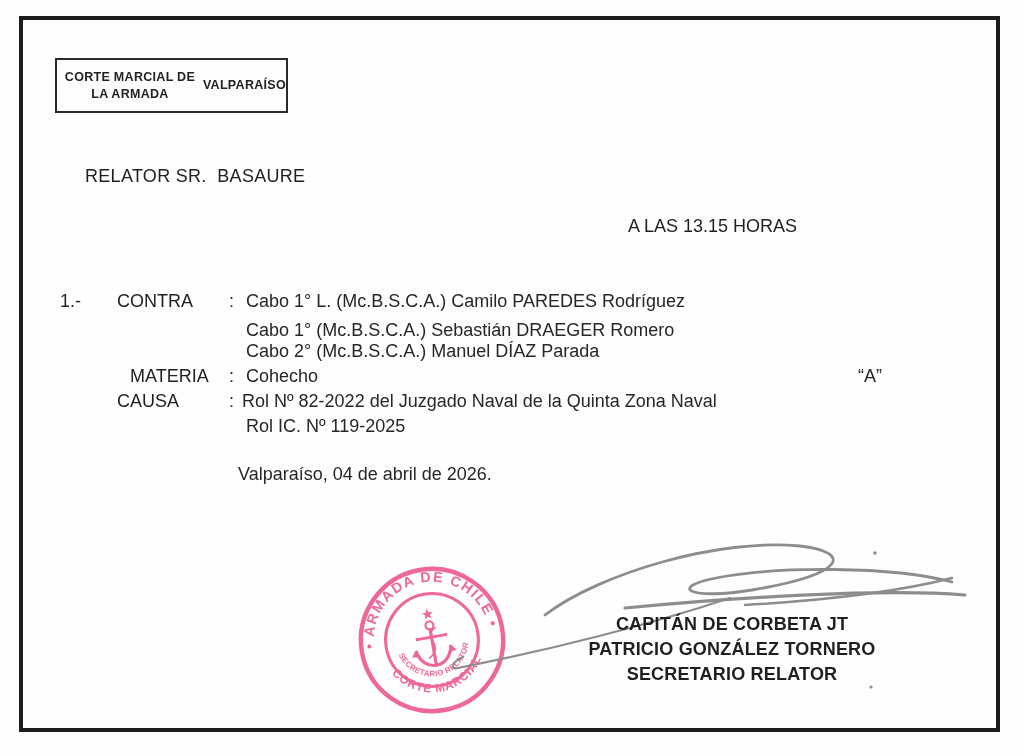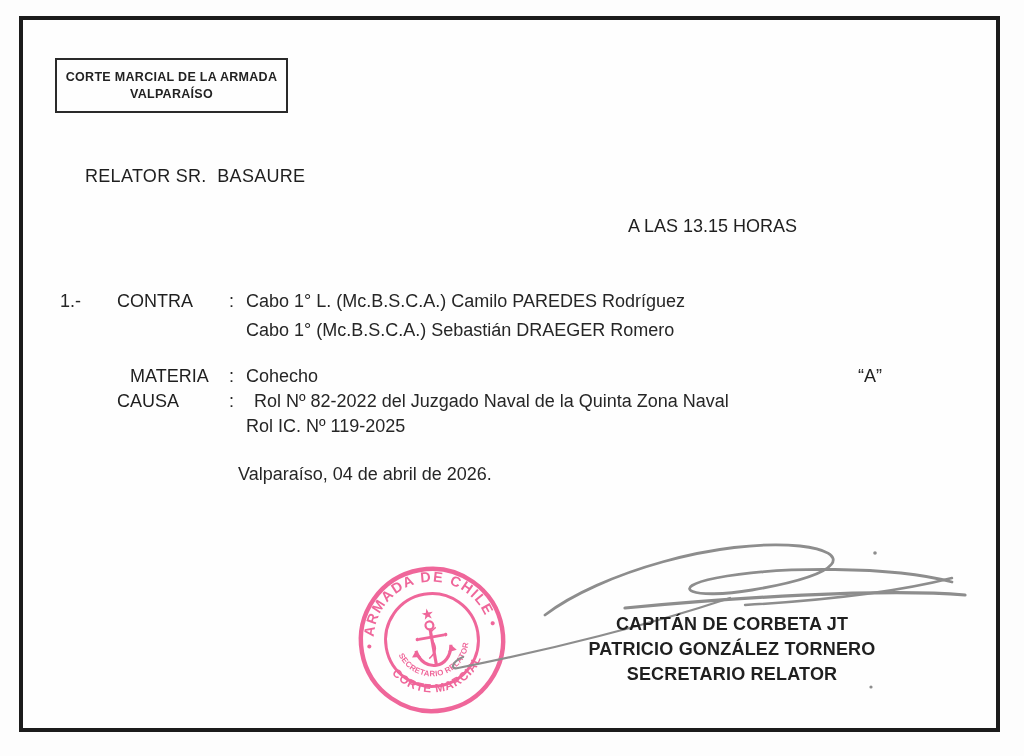--- a/index.html
+++ b/index.html
@@ -7,21 +7,21 @@
     position:relative;width:1024px;height:756px;background:#fdfdfd;overflow:hidden;
     font-family:"Liberation Sans", sans-serif;color:#262626;
   }
   .frame{
     position:absolute;left:19px;top:16px;width:981px;height:716px;
     border:4px solid #1c1c1c;box-sizing:border-box;background:#fefefe;
   }
   .header-box{
     position:absolute;left:55px;top:58px;width:233px;height:55px;
     border:2px solid #2a2a2a;box-sizing:border-box;
-    display:flex;flex-direction:column;justify-content:center;align-items:center;
+    display:flex;justify-content:center;align-items:center;
     font-size:12.5px;font-weight:bold;line-height:17px;letter-spacing:.3px;text-align:center;color:#222;
   }
   .abs{position:absolute;white-space:pre;}
   .b{font-weight:normal;color:#1f1f1f;}
   .t18{font-size:18px;}
   .datetime{line-height:25px;}
   .sig-name-block{
     position:absolute;left:556px;top:612px;width:352px;text-align:center;
     font-size:18px;font-weight:bold;line-height:25px;color:#1f1f1f;letter-spacing:.2px;
   }
@@ -48,29 +48,30 @@
   <div class="abs b t18 datetime" style="left:628px;top:164px;">
     <div>A LAS 13.15 HORAS</div>
   </div>
 
   <div class="abs t18" style="left:60px;top:291px;">1.-</div>
 
   <div class="abs b t18" style="left:117px;top:291px;text-align:center;">CONTRA</div>
   <div class="abs t18" style="left:229px;top:291px;">:</div>
   <div class="abs t18" style="left:246px;top:291px;">Cabo 1° L. (Mc.B.S.C.A.) Camilo PAREDES Rodríguez</div>
   <div class="abs t18" style="left:246px;top:320px;">Cabo 1° (Mc.B.S.C.A.) Sebastián DRAEGER Romero</div>
+  <div class="abs t18" style="left:246px;top:341px;">Cabo 2° (Mc.B.S.C.A.) Manuel DÍAZ Parada</div>
 
   <div class="abs b t18" style="left:103px;top:366px;margin-left:27px;">MATERIA</div>
   <div class="abs t18" style="left:229px;top:366px;">:</div>
   <div class="abs t18" style="left:246px;top:366px;">Cohecho</div>
   <div class="abs b t18" style="left:858px;top:366px;">“A”</div>
 
   <div class="abs b t18" style="left:117px;top:391px;">CAUSA</div>
   <div class="abs t18" style="left:229px;top:391px;">:</div>
-  <div class="abs t18" style="left:254px;top:391px;">Rol Nº 82-2022 del Juzgado Naval de la Quinta Zona Naval</div>
+  <div class="abs t18" style="left:242px;top:391px;">Rol Nº 82-2022 del Juzgado Naval de la Quinta Zona Naval</div>
   <div class="abs t18" style="left:246px;top:416px;">Rol IC. Nº 119-2025</div>
 
   <div class="abs t18" style="left:238px;top:464px;">Valparaíso, 04 de abril de 2026.</div>
 
   <div class="stamp-wrap">
     <svg width="158" height="158" viewBox="-80 -80 160 160">
       <defs>
         <path id="arcTop" d="M -55.4 20.2 A 59 59 0 1 1 55.4 20.2"></path>
         <path id="arcMid" d="M -36.4 6.4 A 37 37 0 0 0 36.4 6.4"></path>
         <path id="arcBot" d="M -48 22.4 A 53 53 0 0 0 48 22.4"></path>

